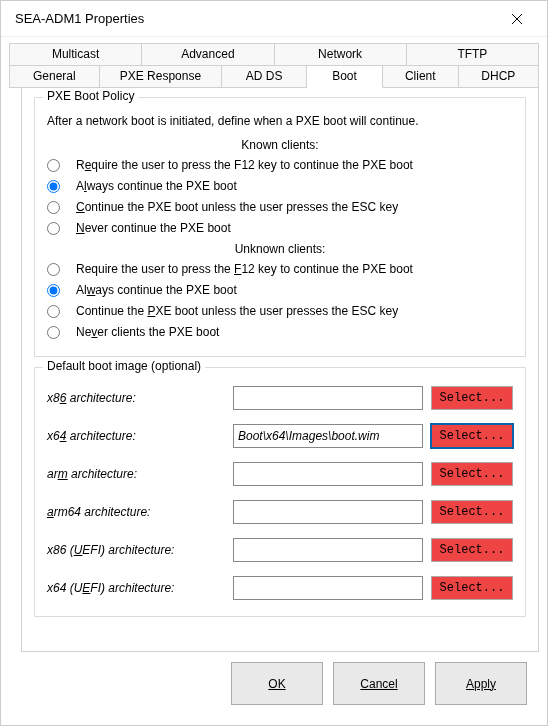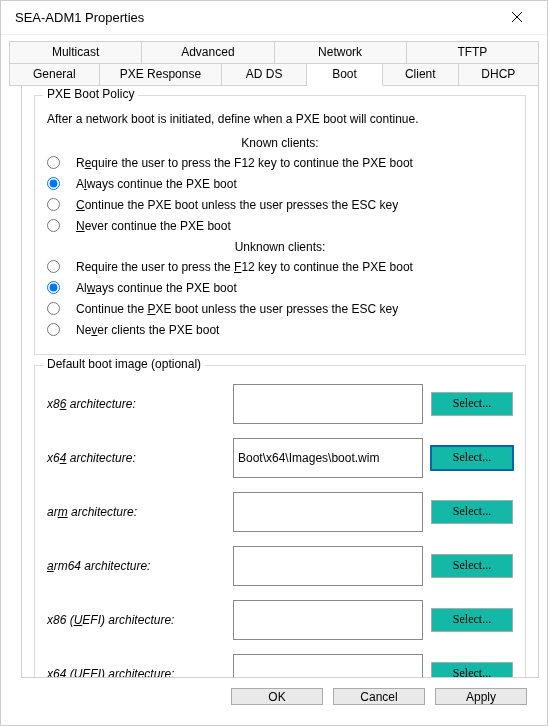--- a/index.html
+++ b/index.html
@@ -125,57 +125,59 @@
     display: grid;
     grid-template-columns: 1fr 190px 82px;
     column-gap: 8px;
     row-gap: 14px;
     align-items: center;
     margin-top: 4px;
   }
   .bootimg-grid .lbl { white-space: nowrap; font-style: italic; }
   .bootimg-grid input[type=text] {
     width: 100%;
-    height: 40px;
+    height: 24px;
     border: 1px solid #888;
     padding: 0 4px;
     font-family: inherit;
     font-size: 12px;
     outline: none;
+    font-style: italic;
   }
   .bootimg-grid button {
     height: 24px;
     width: 100%;
     border: 1px solid #aaa;
-    background: #14b8a6;
-    font-family: Liberation Serif, serif;
+    background: #ef4444;
+    font-family: Liberation Mono, monospace;
     font-size: 12px;
     padding: 0;
     cursor: pointer;
   }
   .bootimg-grid button.focused {
     outline: 2px solid #0a64ad;
     outline-offset: -1px;
     border: 1px solid #0a64ad;
   }
 
   .footer {
     padding: 10px 12px 12px 0;
     display: flex;
     justify-content: flex-end;
     gap: 10px;
   }
   .footer button {
     width: 92px;
-    height: 17px;
+    height: 43px;
     border: 1px solid #aaa;
     background: #e9e9e9;
     font-family: inherit;
     font-size: 12px;
     cursor: pointer;
+    text-decoration: underline;
   }
 </style>
 </head>
 <body>
 
 <div class="window">
   <div class="titlebar">
     <div class="titlebar-title">SEA-ADM1 Properties</div>
     <div class="close-btn">
       <svg viewBox="0 0 12 12">

